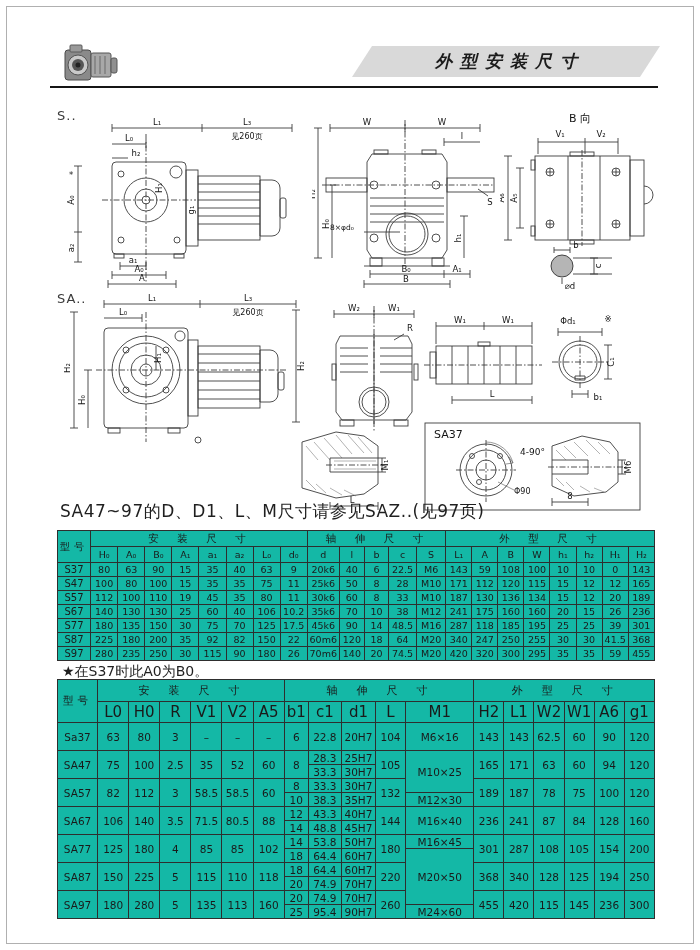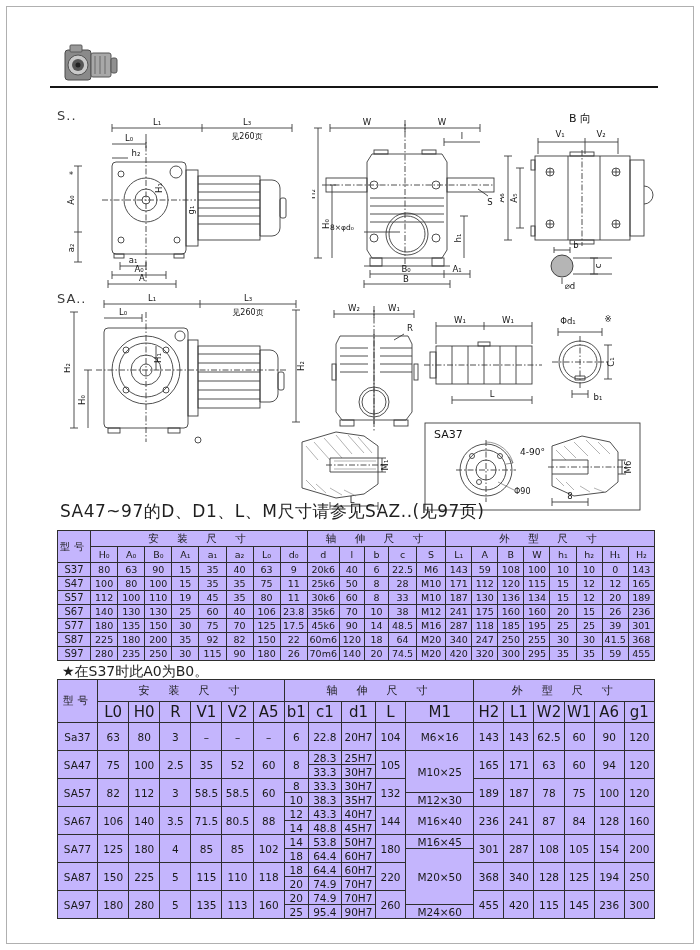--- a/index.html
+++ b/index.html
@@ -22,21 +22,21 @@
   .dwg .hatch{stroke:#666;stroke-width:0.5;}
   .dwg .gray{fill:#b5b5b5;stroke:#333;}
   .dwg text{fill:#141414;stroke:none;font-family:"DejaVu Sans",sans-serif;font-size:8.5px;}
   .dwg text.cn{font-size:8px;}
   .dwg text.big{font-size:11px;}
   .tm{text-anchor:middle;}
   
   .note{position:absolute;font-size:17px;color:#1f1f1f;letter-spacing:0.5px;}
   .small-note{position:absolute;font-size:14px;color:#1f1f1f;text-align:right;}
   
-  table{position:absolute;left:57px;border-collapse:collapse;table-layout:fixed;width:598px;background:#c4b5fd;}
+  table{position:absolute;left:57px;border-collapse:collapse;table-layout:fixed;width:598px;background:#14b8a6;}
   th,td{border:1px solid #2e2e2e;text-align:center;vertical-align:middle;padding:0;
         font-weight:normal;font-family:"DejaVu Sans","Liberation Sans",sans-serif;overflow:hidden;white-space:nowrap;}
   .t1{top:530px;font-size:9.5px;}
   .t1 .grp{height:16px;font-size:10.5px;letter-spacing:4px;}
   .t1 .colhead th{height:15px;font-size:9.5px;}
   .t1 tbody tr{height:14px;}
   .t1 .mdl{font-size:10px;}
   .t2{top:679px;font-size:10.5px;}
   .t2 .grp{height:22px;font-size:11px;letter-spacing:4px;}
   .t2 .colhead th{height:20px;font-size:15px;}
@@ -55,20 +55,23 @@
       <rect x="3" y="10" width="26" height="30" rx="3" fill="#8a8a8a" stroke="#4a4a4a"></rect>
       <rect x="8" y="5" width="12" height="7" rx="1" fill="#9a9a9a" stroke="#5a5a5a"></rect>
       <circle cx="16" cy="25" r="10" fill="#c9c9c9" stroke="#555"></circle>
       <circle cx="16" cy="25" r="6" fill="#555"></circle>
       <circle cx="16" cy="25" r="2.5" fill="#222"></circle>
       <rect x="29" y="13" width="20" height="24" rx="2" fill="#a8a8a8" stroke="#555"></rect>
       <path d="M33,16 v18 M38,16 v18 M43,16 v18" stroke="#6a6a6a" fill="none"></path>
       <rect x="49" y="18" width="6" height="15" rx="2" fill="#8f8f8f" stroke="#555"></rect>
     </g>
   </svg>
+  <div class="banner">
+    <span>外型安装尺寸</span>
+  </div>
   <div class="rule"></div>
 
   <div class="sec-label" style="left:57px;top:108px">S..</div>
 
   <svg class="dwg" style="left:64px;top:114px" width="242" height="174" viewBox="0 0 242 174">
     <g class="dim">
       <path d="M48,14 H138 M48,10 V18 M138,10 V18 M138,14 H228 M228,10 V18"></path>
       <path d="M48,30 H82 M82,26 V34 M48,44 H64"></path>
       <path d="M14,52 V118 M10,52 H18 M10,118 H18 M14,118 V148 M10,148 H18"></path>
       <path d="M56,152 H82 M56,148 V156 M82,148 V156"></path>
@@ -496,21 +499,21 @@
 
         <tr>
           <th class="mdl">S67</th>
           <td>140</td>
           <td>130</td>
           <td>130</td>
           <td>25</td>
           <td>60</td>
           <td>40</td>
           <td>106</td>
-          <td>23.8</td>
+          <td>10.2</td>
           <td>35k6</td>
           <td>70</td>
           <td>10</td>
           <td>38</td>
           <td>M12</td>
           <td>241</td>
           <td>175</td>
           <td>160</td>
           <td>160</td>
           <td>20</td>

